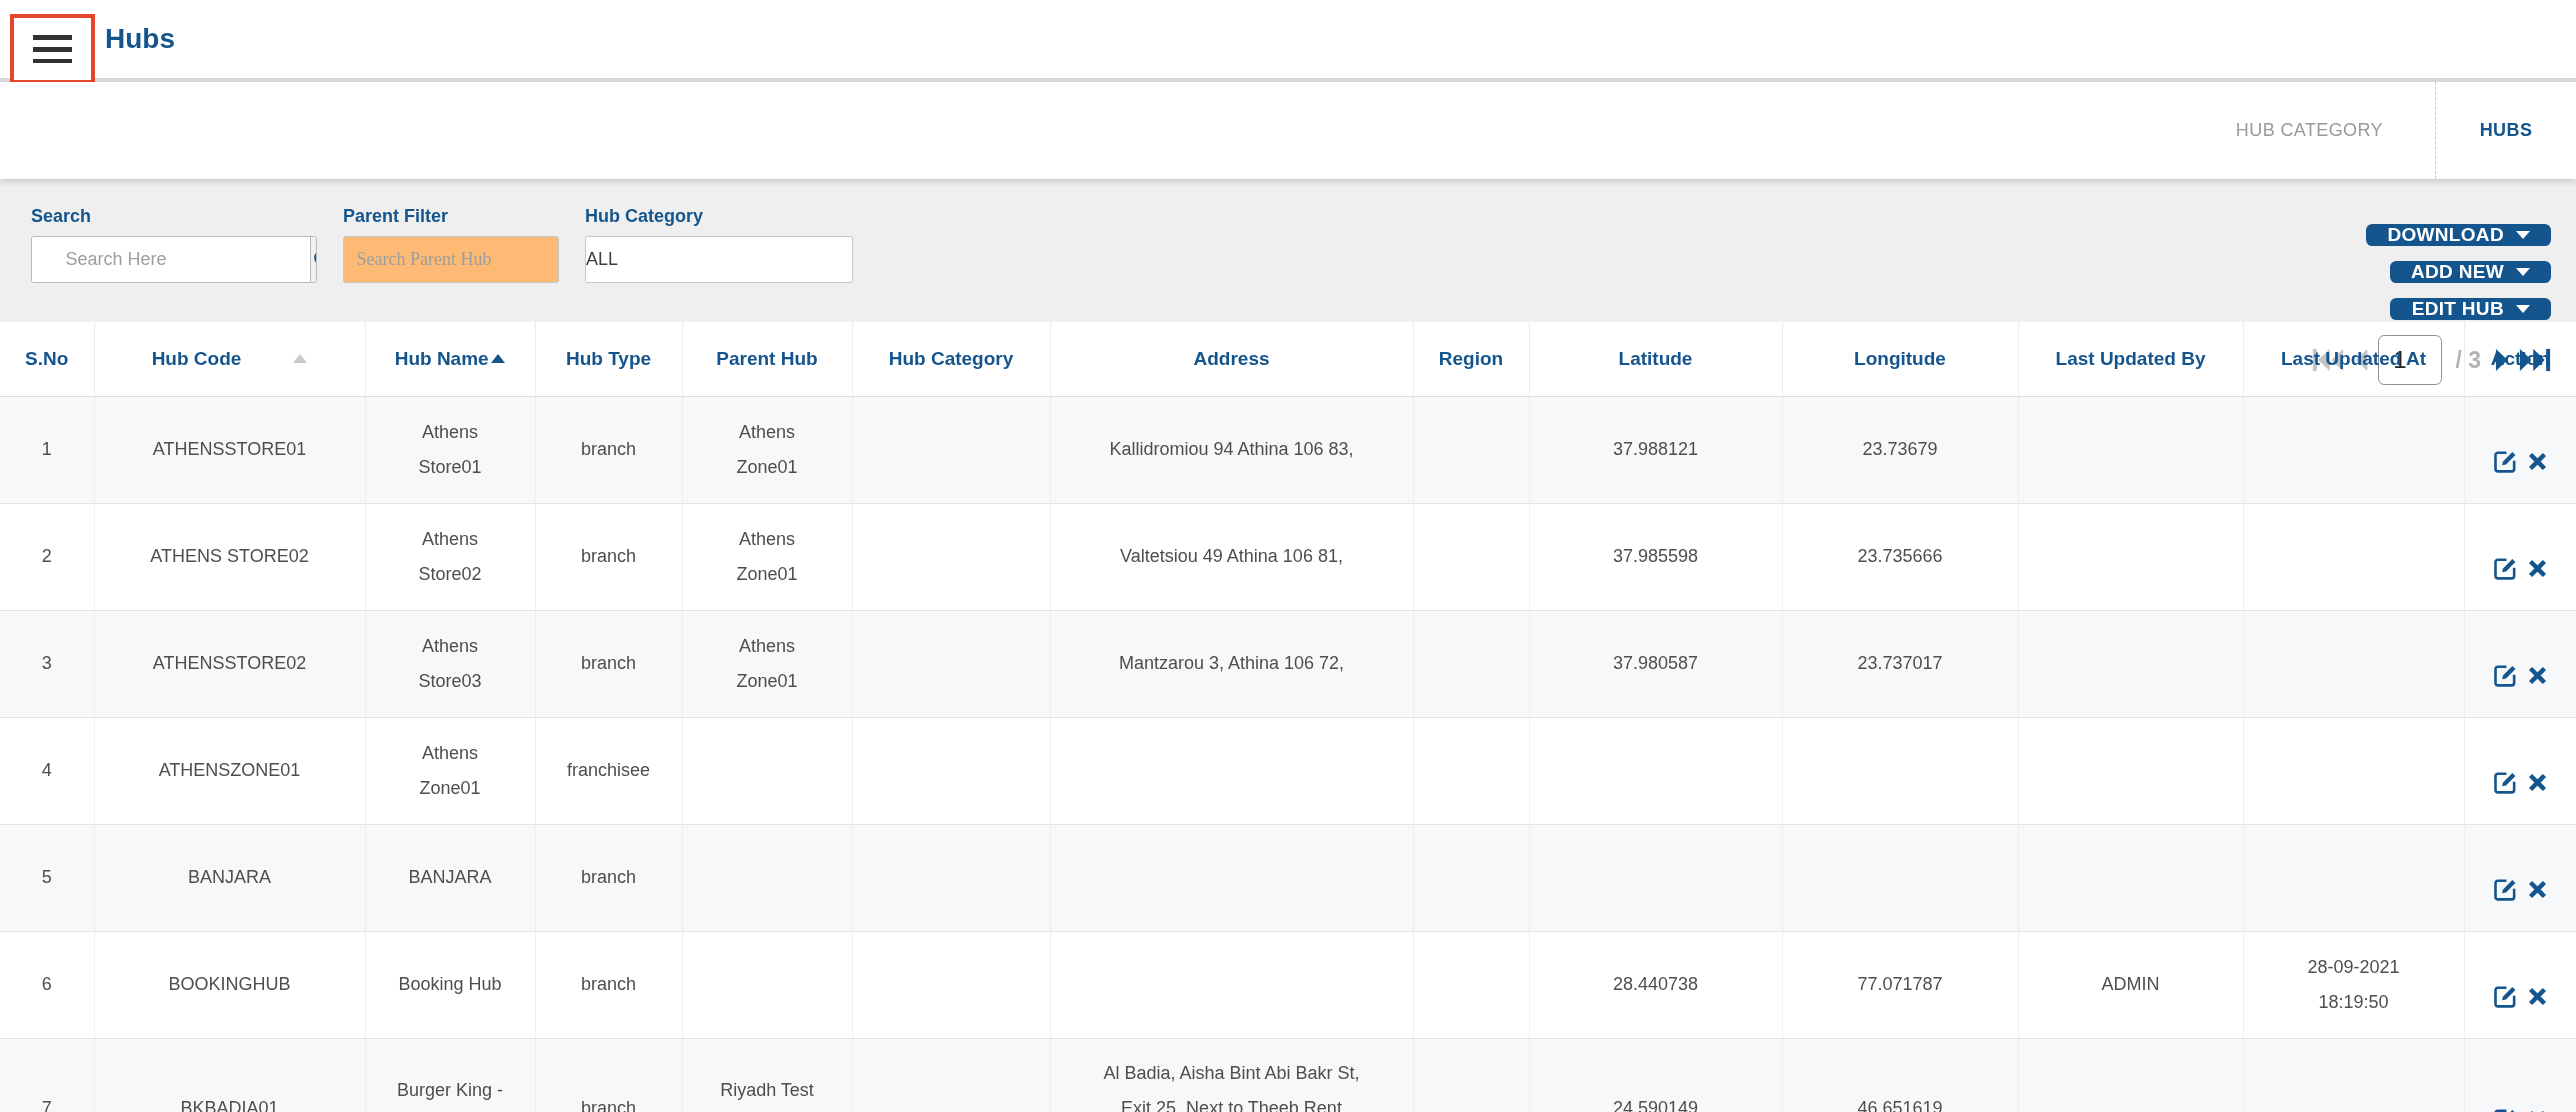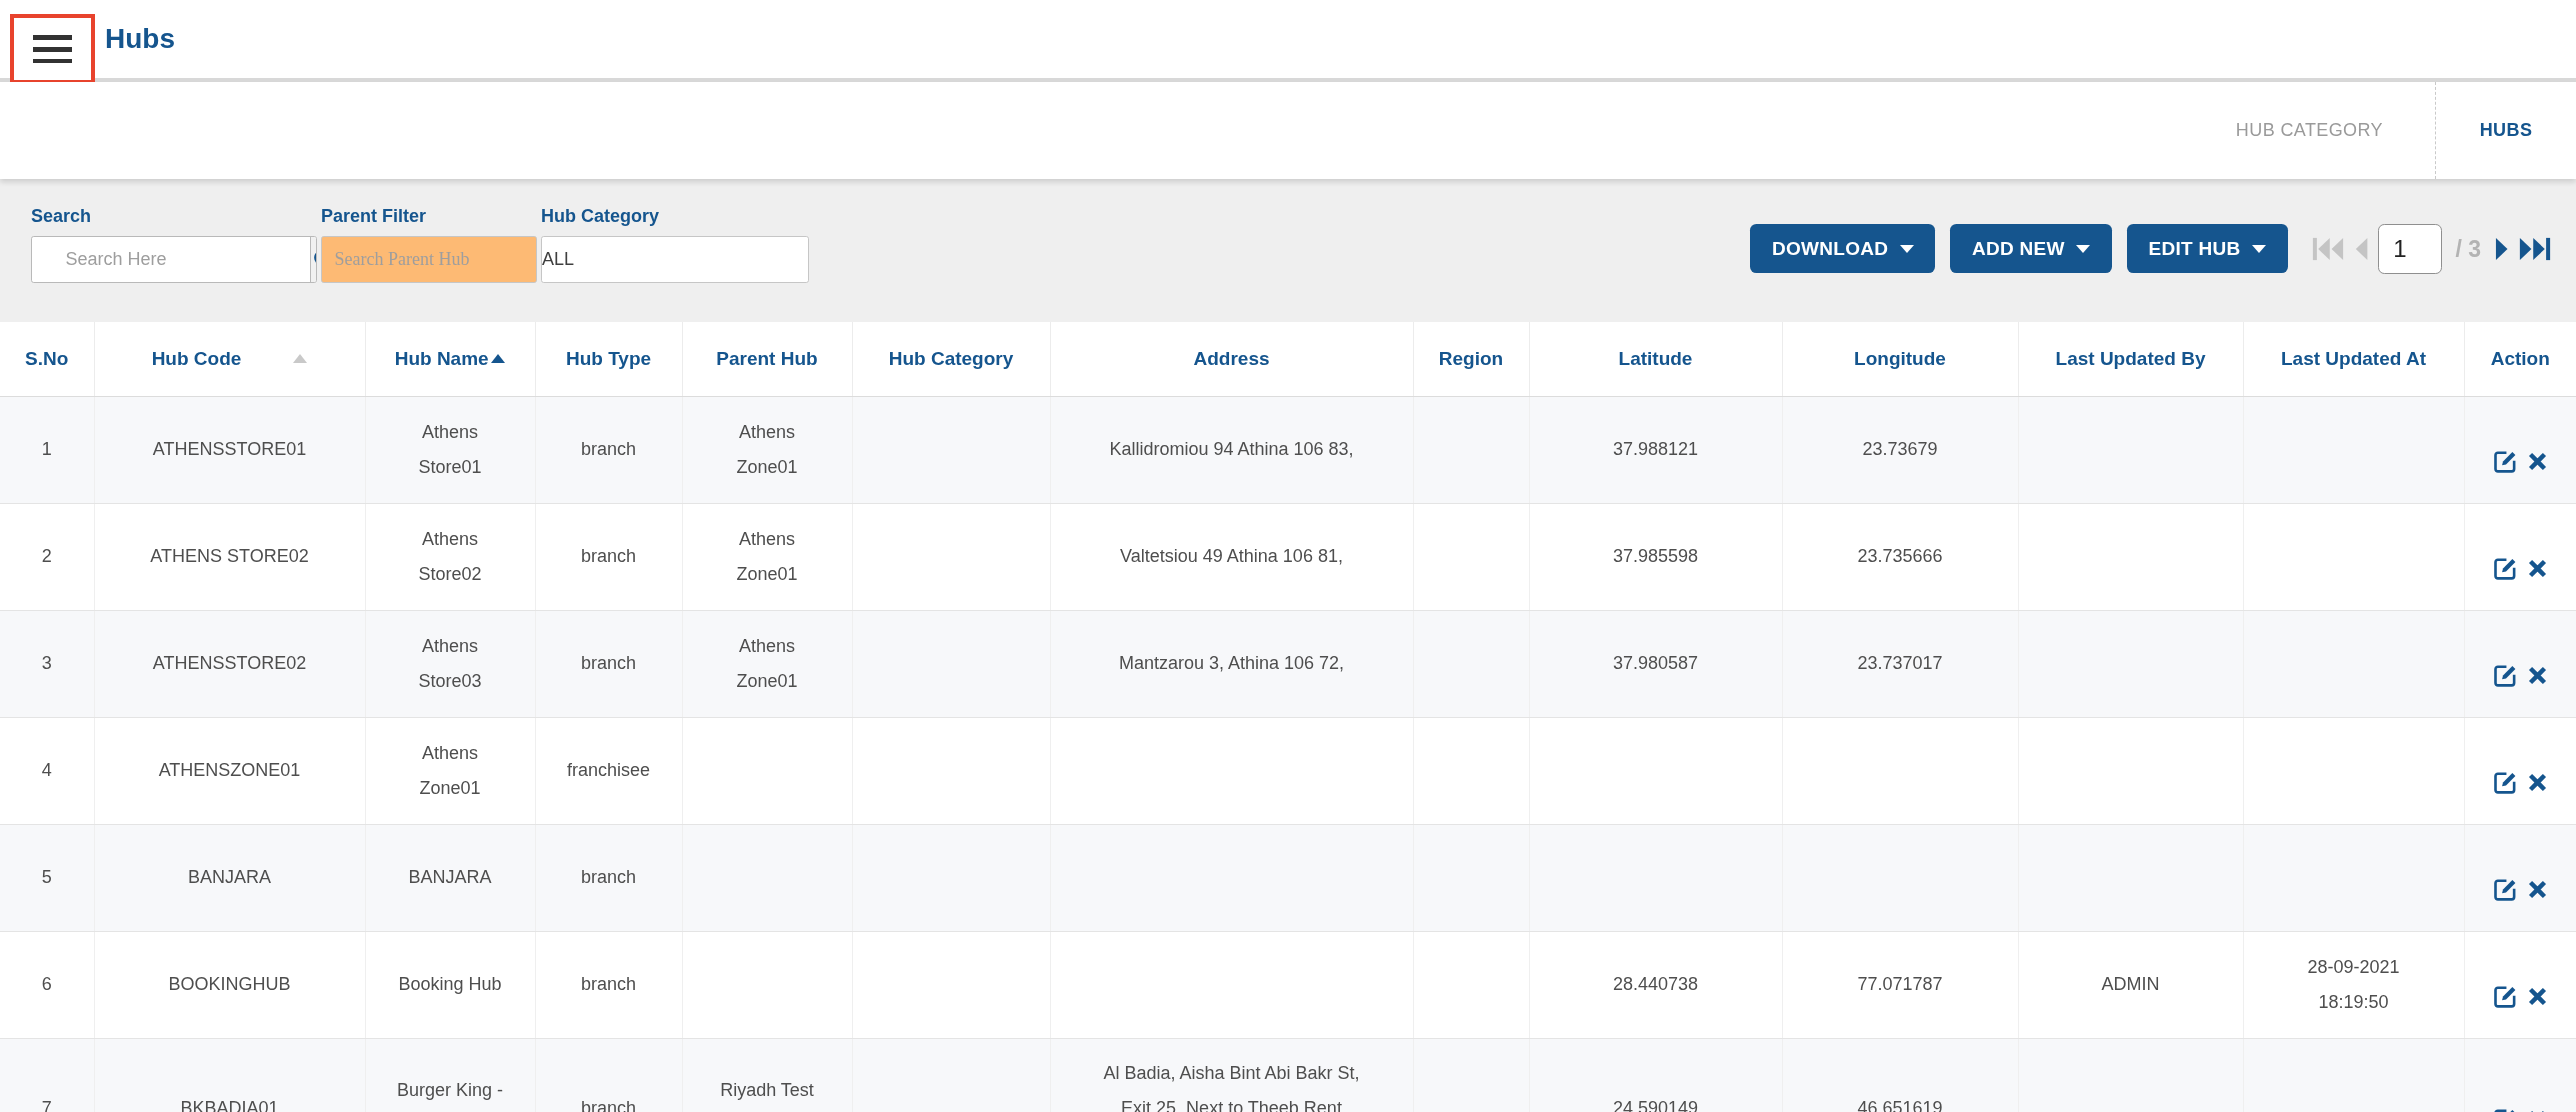--- a/index.html
+++ b/index.html
@@ -18,36 +18,36 @@
   .tabbar { position:relative; height:97px; background:#fff; display:flex; justify-content:flex-end;
             box-shadow:0 3.6px 5.4px rgba(0,0,0,.14); z-index:5; }
   .tab { display:flex; align-items:center; font-size:18px; letter-spacing:0.4px; cursor:pointer; }
   .tab.inactive { color:#9a9a9a; padding:0 52px; }
   .tab.active { color:#15558e; font-weight:bold; width:140px; justify-content:center; }
   .tab-divider { border-left:1.8px dashed #c9c9c9; height:100%; }
 
   
   .filterbar { height:143px; background:#efefef; display:flex; justify-content:space-between;
                padding:27px 25px 0 31px; }
-  .filters { display:flex; gap:4px; }
+  .filters { display:flex; gap:26px; }
   .field label { display:block; font-size:18px; font-weight:bold; color:#15558e; margin-bottom:9px; }
   .search-wrap { display:flex; width:286px; height:47px; border:0.9px solid #b9b9b9; border-radius:2.7px;
                  background:#fff; overflow:hidden;padding-left:21px; }
   .search-wrap input { flex:1; border:none; outline:none; font-size:18px; padding:0 12.5px; color:#333;
                        font-family:"Liberation Sans", sans-serif; }
   .search-wrap input::placeholder, .plain-input::placeholder { color:#9e9e9e; }
   .search-seg { width:42px; background:#f1f1f1; border-left:0.9px solid #b9b9b9; display:flex;
                 align-items:center; justify-content:center; cursor:pointer; color:#15558e; }
   .plain-input { width:216px; height:47px; border:0.9px solid #c6c6c6; border-radius:2.7px; font-size:18px;
                  padding:0 12.5px; color:#333; outline:none; background:#fdba74;
                  font-family:Liberation Serif, serif; }
   .select-box { width:268px; height:47px; border:0.9px solid #c6c6c6; border-radius:2.7px; background:#fff;
                 display:flex; align-items:center; padding:0 0; font-size:18px; color:#3f3f3f; cursor:pointer; }
 
-  .toolbar { display:flex; align-items:flex-start; gap:15px; margin-top:18px; }
+  .toolbar { display:flex; align-items:flex-end; gap:15px; margin-top:18px;flex-direction:column; }
   .btn { height:49px; background:#15558e; color:#fff; border:none; border-radius:6.3px; font-size:19px;
          font-weight:bold; letter-spacing:0.3px; padding:0 21.5px; display:flex; align-items:center;
          gap:11.6px; cursor:pointer; font-family:"Liberation Sans", sans-serif; }
   .caret { width:0; height:0; border-left:7.2px solid transparent; border-right:7.2px solid transparent;
            border-top:8px solid #fff; }
   .pagination { display:flex; align-items:center; gap:10px; margin-left:9px; }
   .pg-btn { display:flex; align-items:center; cursor:pointer; }
   .pg-btn.disabled svg { fill:#c4c4c4; }
   .pg-btn.active svg { fill:#15558e; }
   .page-input { width:64px; height:50px; border:1.8px solid #8f8f8f; border-radius:6.3px; font-size:24px;

